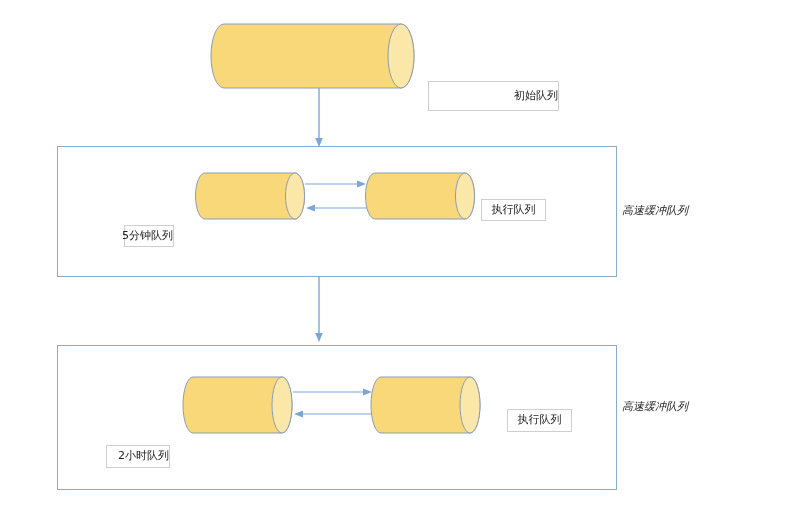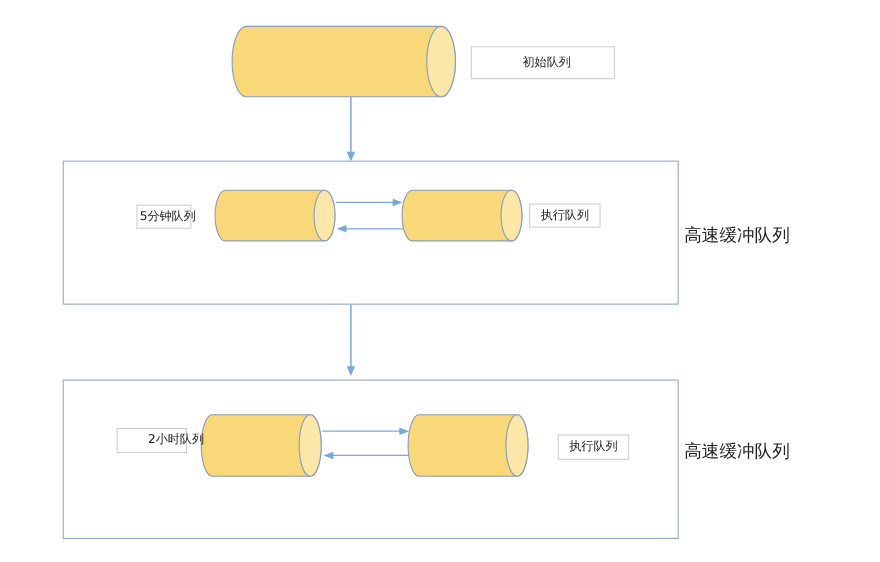--- a/index.html
+++ b/index.html
@@ -42,34 +42,37 @@
     border: 1px solid #cfcfcf;
     background: #ffffff;
     color: #202020;
     font-size: 11px;
     line-height: 1.1;
     display: flex;
     align-items: center;
     white-space: nowrap;
   }
   .label-box.align-left {
-    justify-content: center;
+    justify-content: flex-end;
     padding-left: 7px;
+    margin-top: 39px;
   }
   .label-box.align-center {
     justify-content: center;
+    margin-top: 14px;
   }
 
   
   .side-caption {
     position: absolute;
-    font-size: 16px;
+    font-size: 11px;
     color: #202020;
     white-space: nowrap;
     line-height: 1.1;
+    font-style: italic;
   }
 
   
   .connector {
     position: absolute;
     overflow: visible;
   }
   .conn-line {
     stroke: #7ba7d7;
     stroke-width: 1.4;
@@ -150,21 +153,21 @@
 
   <div class="group-box" style="left:57px; top:345px; width:560px; height:145px;"></div>
 
   <div class="cylinder" style="left:183px; top:376px; width:110px; height:58px;">
     <svg class="cyl-svg" width="110" height="58" viewBox="0 0 110 58">
       <path d="M 10 1 L 99 1 A 10 28 0 0 1 99 57 L 10 57 A 10 28 0 0 1 10 1 Z" fill="#f8d878" stroke="#8d9cb5" stroke-width="1"></path>
       <ellipse cx="99" cy="29" rx="10" ry="28" fill="#fbe7a8" stroke="#8d9cb5" stroke-width="1"></ellipse>
     </svg>
   </div>
 
-  <div class="label-box align-left" style="left:106px; top:389px; width:64px; height:23px;padding-left:44px;">
+  <div class="label-box align-left" style="left:106px; top:406px; width:64px; height:23px;padding-left:44px;">
     <span>2小时队列</span>
   </div>
 
   <svg class="connector" style="left:293px; top:386px; width:80px; height:12px;" viewBox="0 0 80 12">
     <line class="conn-line-thin" x1="0" y1="6" x2="73" y2="6"></line>
     <path class="conn-head" d="M 79 6 L 70 2.6 L 70 9.4 Z"></path>
   </svg>
 
   <svg class="connector" style="left:293px; top:408px; width:80px; height:12px;" viewBox="0 0 80 12">
     <line class="conn-line-thin" x1="80" y1="6" x2="7" y2="6"></line>

